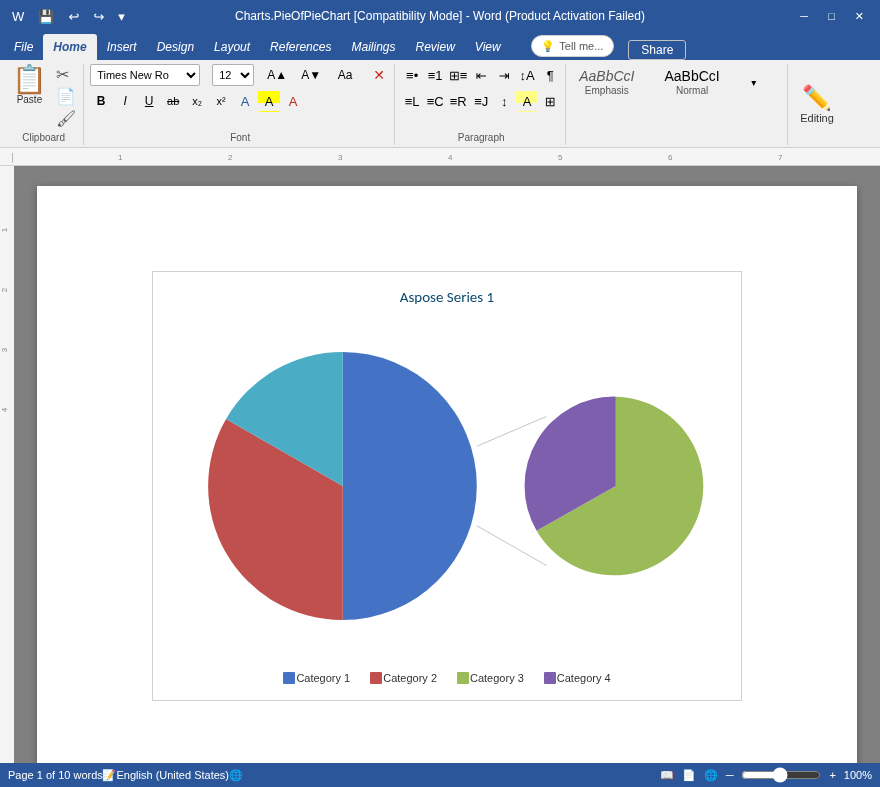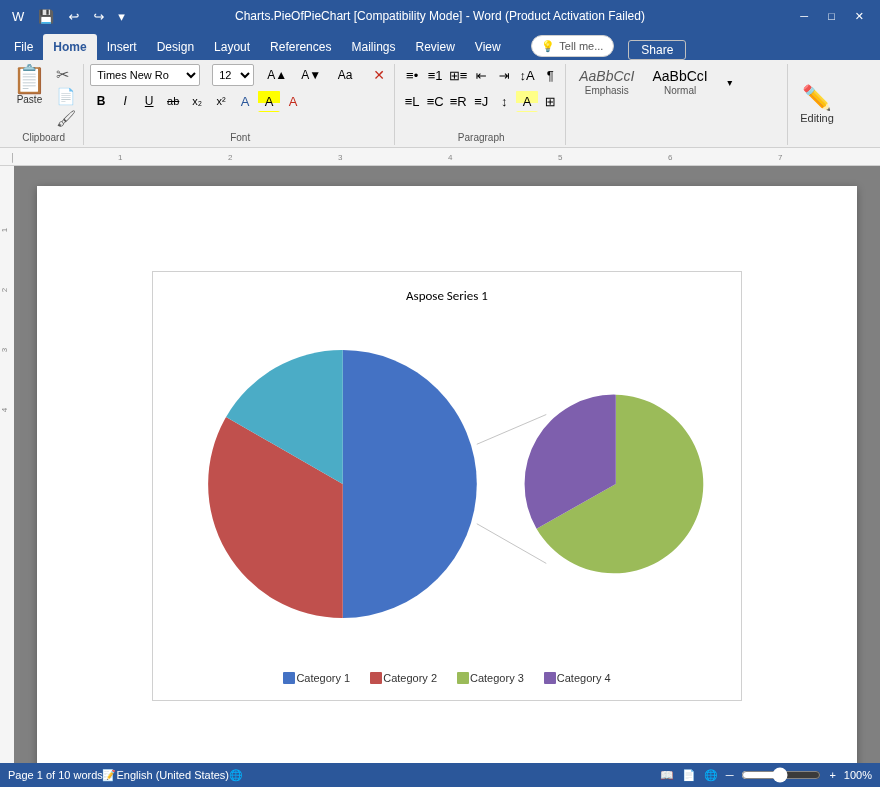--- a/index.html
+++ b/index.html
@@ -35,20 +35,21 @@
     }
     .ribbon-tab {
       color: white;
       font-size: 12px;
       padding: 4px 10px;
       cursor: pointer;
       border-radius: 3px 3px 0 0;
       height: 26px;
       display: flex;
       align-items: center;
+      font-style: italic;
     }
     .ribbon-tab.active {
       background: #f0f0f0;
       color: #2b579a;
       font-weight: 600;
       margin-top: 22px;
     }
 
     
     .ribbon {
@@ -133,21 +134,21 @@
     .underline { text-decoration: underline; font-size: 12px; }
     .strikethrough { text-decoration: line-through; font-size: 11px; }
     .font-row2 { display: flex; align-items: center; gap: 2px; }
 
     
     .para-group { min-width: 160px; }
     .para-row { display: flex; align-items: center; gap: 1px; margin-bottom: 2px; }
 
     
     .styles-group { min-width: 220px; }
-    .styles-gallery { display: flex; gap: 4px; align-items: center; }
+    .styles-gallery { display: flex; gap: 16px; align-items: center; }
     .style-item {
       display: flex;
       flex-direction: column;
       align-items: center;
       padding: 3px 6px;
       border-radius: 3px;
       cursor: pointer;
       border: 1px solid transparent;
       min-width: 62px;
     }
@@ -207,21 +208,21 @@
     .chart-container {
       width: 590px;
       height: 430px;
       border: 1px solid #d0d0d0;
       background: white;
       display: flex;
       flex-direction: column;
       align-items: center;
       padding: 16px;
     }
-    .chart-title { font-size: 13px; color: #000000; margin-bottom: 6px; font-family: Calibri, sans-serif; }
+    .chart-title { font-size: 15px; color: #0c4a6e; margin-bottom: 6px; font-family: Calibri, sans-serif; }
     .chart-svg-area { flex: 1; width: 100%; display: flex; justify-content: center; align-items: center; }
     .legend { display: flex; gap: 20px; margin-top: 12px; }
     .legend-item { display: flex; align-items: center; gap: 1px; font-size: 11px; color: #333; justify-content: center; }
     .legend-color { width: 12px; height: 12px; border-radius: 1px; }
 
     
     .status-bar {
       background: #2b579a;
       color: white;
       height: 24px;

